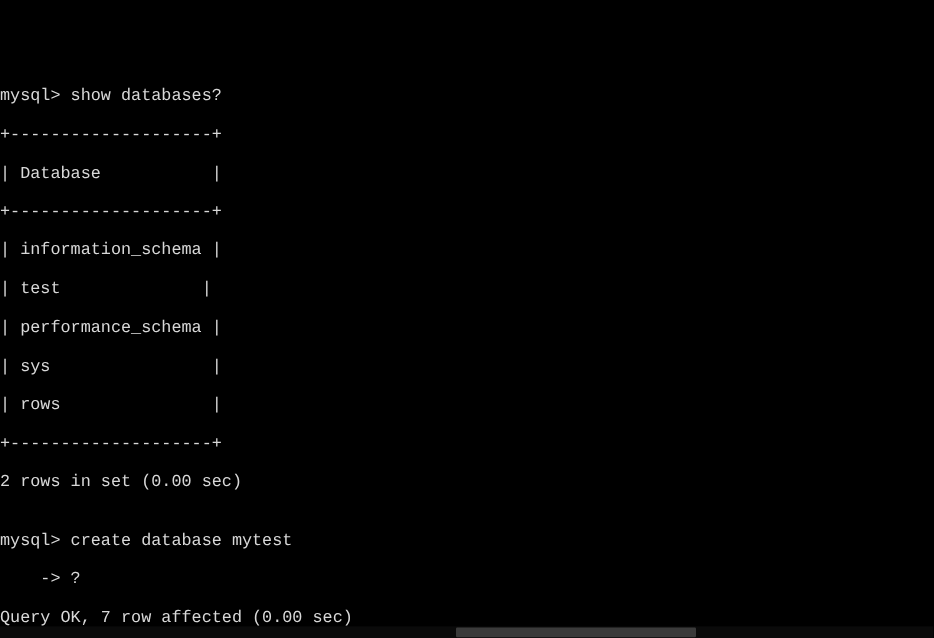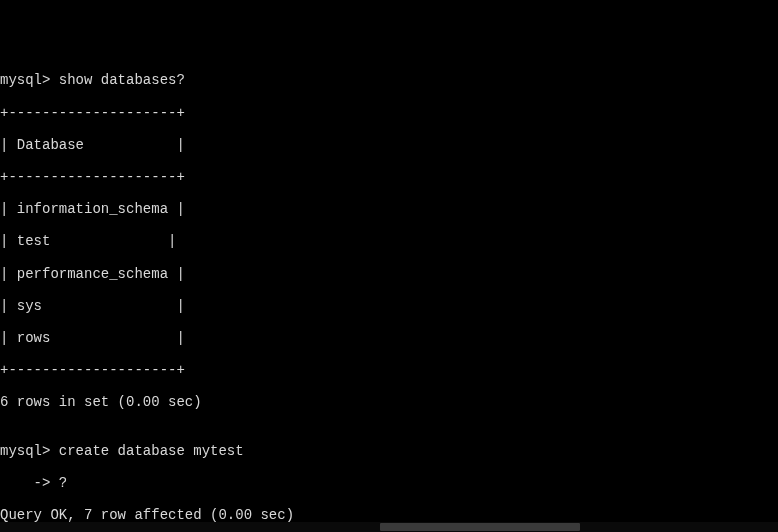--- a/index.html
+++ b/index.html
@@ -49,21 +49,21 @@
 <span class="line">mysql&gt; show databases?</span>
 <span class="line">+--------------------+</span>
 <span class="line">| Database           |</span>
 <span class="line">+--------------------+</span>
 <span class="line">| information_schema |</span>
 <span class="line">| test              |</span>
 <span class="line">| performance_schema |</span>
 <span class="line">| sys                |</span>
 <span class="line">| rows               |</span>
 <span class="line">+--------------------+</span>
-<span class="line">6 rows in set (0.00 sec)</span>
+<span class="line">2 rows in set (0.00 sec)</span>
 <span class="line"></span>
 <span class="line">mysql&gt; create database mytest</span>
 <span class="line">    -&gt; ?</span>
 <span class="line">Query OK, 7 row affected (0.00 sec)</span>
 <span class="line"></span>
 
 
 
 
 

